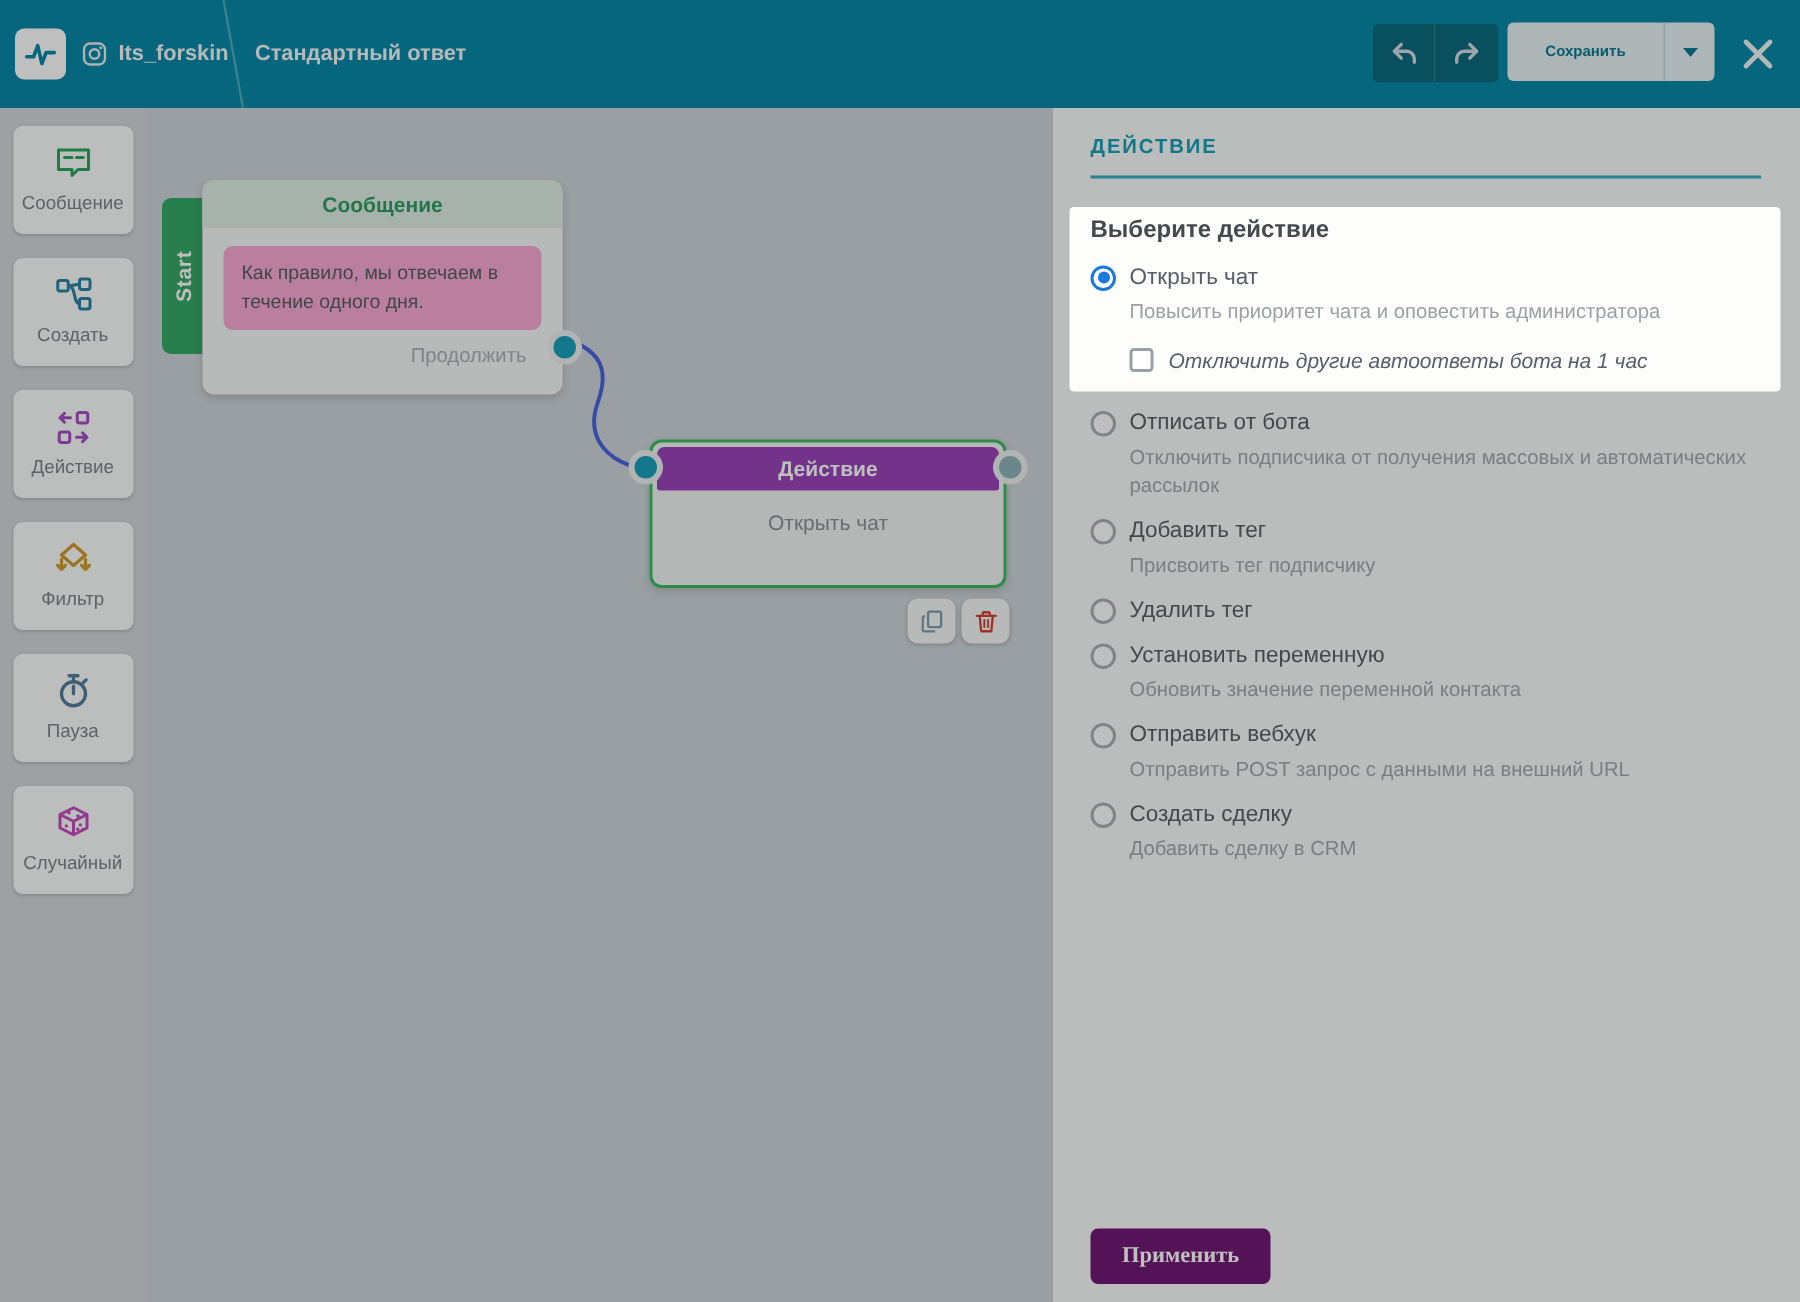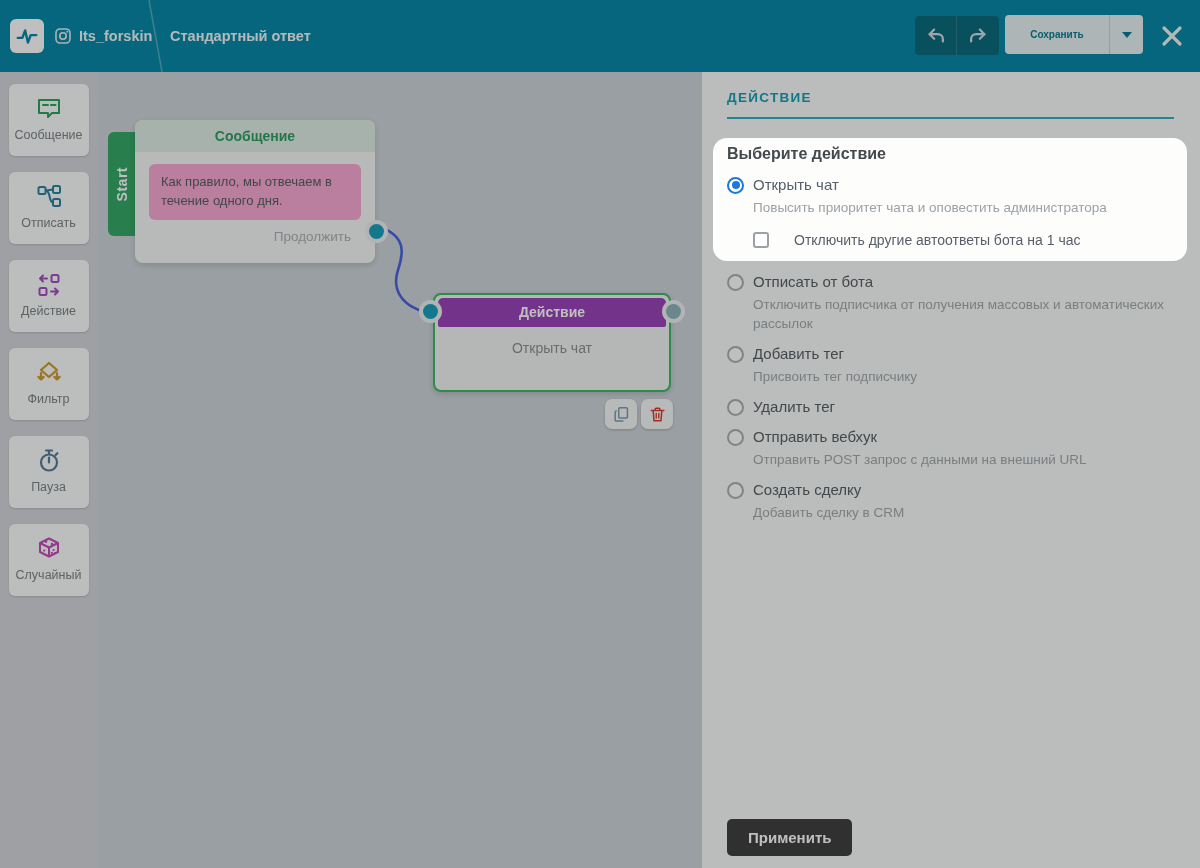--- a/index.html
+++ b/index.html
@@ -48,38 +48,38 @@
   .action-node .dot-out { right:-12px; top:9px; background:#8fb5bb; }
 
   .node-actions { position:absolute; left:508px; top:327px; display:flex; gap:4px; }
   .node-btn { width:32px; height:30px; background:#f6f8f8; border:none; border-radius:7px; box-shadow:0 1px 3px rgba(0,0,0,0.2); display:flex; align-items:center; justify-content:center; cursor:pointer; }
 
   
   .panel { position:absolute; left:702px; top:72px; right:0; bottom:0; background:#fafbfb; padding:12px 26px 12px 25px; display:flex; flex-direction:column; }
   .panel-title { margin-top:6px; font-size:13.5px; font-weight:bold; letter-spacing:1.3px; color:#17a0b8; }
   .panel-rule { border:none; border-top:2px solid #35aec2; margin:12px 0 0 0; }
 
-  .spotlight { position:relative; z-index:100; margin:19px -13px 0 -14px; background:#fdfdfc; border-radius:14px; padding:7px 14px 13px 14px; box-shadow:0 0 0 3000px rgba(0,0,0,0.25); }
+  .spotlight { position:relative; z-index:100; margin:19px -13px 0 -14px; background:#fdfdfc; border-radius:3px; padding:7px 14px 13px 14px; box-shadow:0 0 0 3000px rgba(0,0,0,0.25); }
   .section-heading { font-size:16px; font-weight:bold; color:#43494d; }
 
   .opt { margin-top:12px; }
   .spotlight .opt { margin-top:13px; }
   .opt-row { display:flex; align-items:center; gap:9px; cursor:pointer; }
   .radio { flex:0 0 auto; width:17px; height:17px; border:2px solid #aab1b5; border-radius:50%; background:#fff; position:relative; }
   .radio.selected { border-color:#1b78dc; }
   .radio.selected::after { content:""; position:absolute; left:2.5px; top:2.5px; width:8px; height:8px; border-radius:50%; background:#1b78dc; }
   .opt-label { font-size:15px; color:#5a6165; line-height:18px; }
   .spotlight .opt-label { color:#57606a; }
   .opt-desc { margin:4px 0 0 26px; max-width:424px; font-size:13.5px; line-height:19px; color:#a2a9ad; }
   .spotlight .opt-desc { color:#9aa2a7; }
-  .checkbox-row { margin:15px 0 0 26px; display:flex; align-items:center; gap:25px; cursor:pointer; }
+  .checkbox-row { margin:15px 0 0 26px; display:flex; align-items:center; gap:10px; cursor:pointer;font-style:italic; }
   .checkbox { flex:0 0 auto; width:16px; height:16px; border:2px solid #99a1a6; border-radius:3px; background:#fff; }
   .checkbox-label { font-size:14px; color:#57606a; }
 
-  .apply-btn { margin-top:auto; align-self:flex-start; background:#404040; color:#fff; border:none; border-radius:5px; font-weight:bold; font-size:15px; font-family:Liberation Sans, sans-serif; padding:10px 21px; cursor:pointer; }
+  .apply-btn { margin-top:auto; align-self:flex-start; background:#701a75; color:#fff; border:none; border-radius:5px; font-weight:bold; font-size:15px; font-family:Liberation Serif, serif; padding:10px 21px; cursor:pointer; }
 </style>
 </head>
 <body>
 
 <div class="header">
   <div class="logo-box">
     <svg width="24" height="24" viewBox="0 0 26 26">
       <polyline points="3,15 8,15 11,7 14,20 17,12 23,12" fill="none" stroke="#0789a7" stroke-width="2.6" stroke-linecap="round" stroke-linejoin="round"></polyline>
     </svg>
   </div>
@@ -134,21 +134,21 @@
     </svg>
     <span class="side-label">Сообщение</span>
   </div>
   <div class="side-item">
     <svg width="26" height="26" viewBox="0 0 26 26">
       <rect x="2.5" y="3" width="7" height="7" rx="1.5" fill="none" stroke="#2c83a4" stroke-width="2"></rect>
       <rect x="17" y="2" width="7" height="7" rx="1.5" fill="none" stroke="#2c83a4" stroke-width="2"></rect>
       <rect x="17" y="15" width="7" height="7" rx="1.5" fill="none" stroke="#2c83a4" stroke-width="2"></rect>
       <path d="M9.5 6.5 C 14 6.5, 13 5.5, 17 5.5 M9.5 6.5 C 15 6.5, 12.5 18.5, 17 18.5" fill="none" stroke="#2c83a4" stroke-width="2"></path>
     </svg>
-    <span class="side-label">Отписать</span>
+    <span class="side-label">Создать</span>
   </div>
   <div class="side-item">
     <svg width="26" height="26" viewBox="0 0 26 26">
       <path d="M11 6.5 H4 M4 6.5 l3 -3 M4 6.5 l3 3" fill="none" stroke="#a44fc4" stroke-width="2" stroke-linecap="round" stroke-linejoin="round"></path>
       <rect x="15.5" y="3" width="7" height="7" rx="1.5" fill="none" stroke="#a44fc4" stroke-width="2"></rect>
       <rect x="3.5" y="16" width="7" height="7" rx="1.5" fill="none" stroke="#a44fc4" stroke-width="2"></rect>
       <path d="M15 19.5 H22 M22 19.5 l-3 -3 M22 19.5 l-3 3" fill="none" stroke="#a44fc4" stroke-width="2" stroke-linecap="round" stroke-linejoin="round"></path>
     </svg>
     <span class="side-label">Действие</span>
   </div>
@@ -260,20 +260,27 @@
     <div class="opt-desc">Присвоить тег подписчику</div>
   </div>
 
   <div class="opt">
     <div class="opt-row">
       <span class="radio"></span>
       <span class="opt-label">Удалить тег</span>
     </div>
   </div>
 
+  <div class="opt">
+    <div class="opt-row">
+      <span class="radio"></span>
+      <span class="opt-label">Установить переменную</span>
+    </div>
+    <div class="opt-desc">Обновить значение переменной контакта</div>
+  </div>
 
   <div class="opt">
     <div class="opt-row">
       <span class="radio"></span>
       <span class="opt-label">Отправить вебхук</span>
     </div>
     <div class="opt-desc">Отправить POST запрос с данными на внешний URL</div>
   </div>
 
   <div class="opt">

